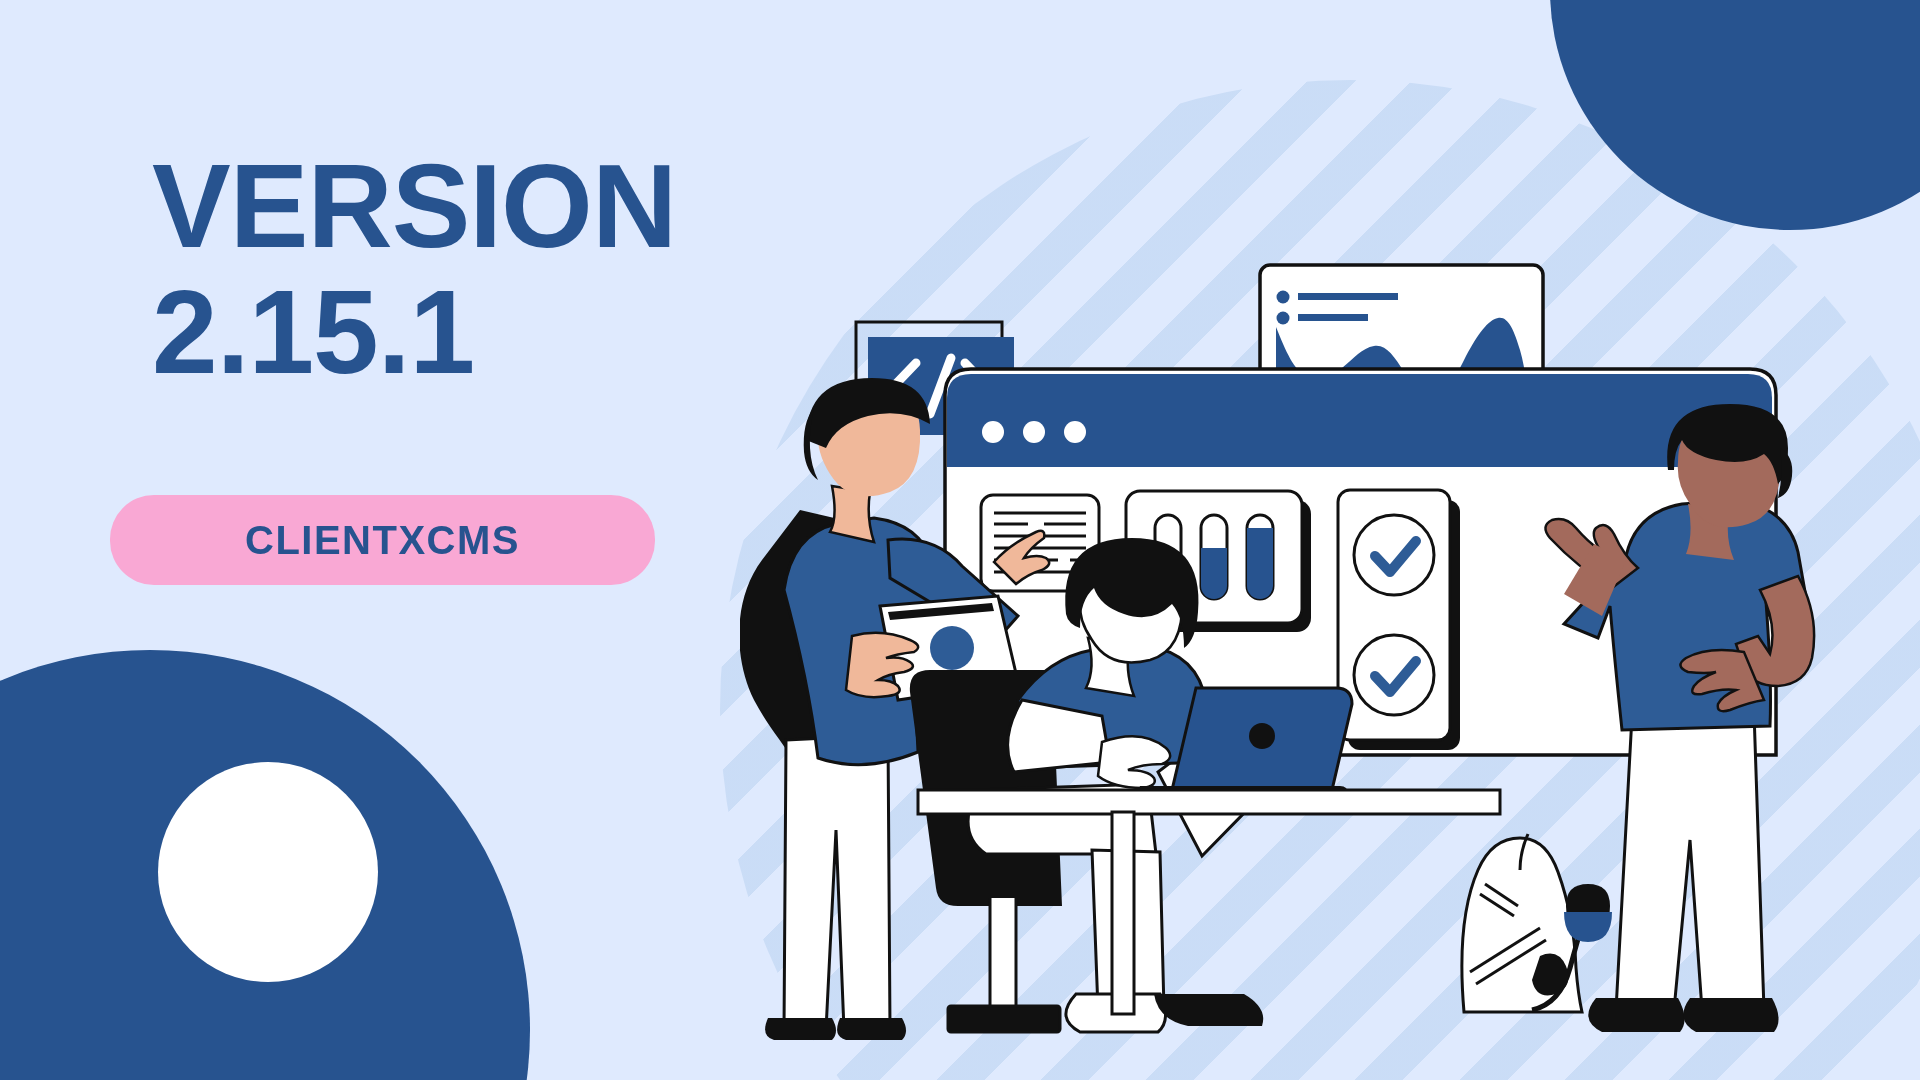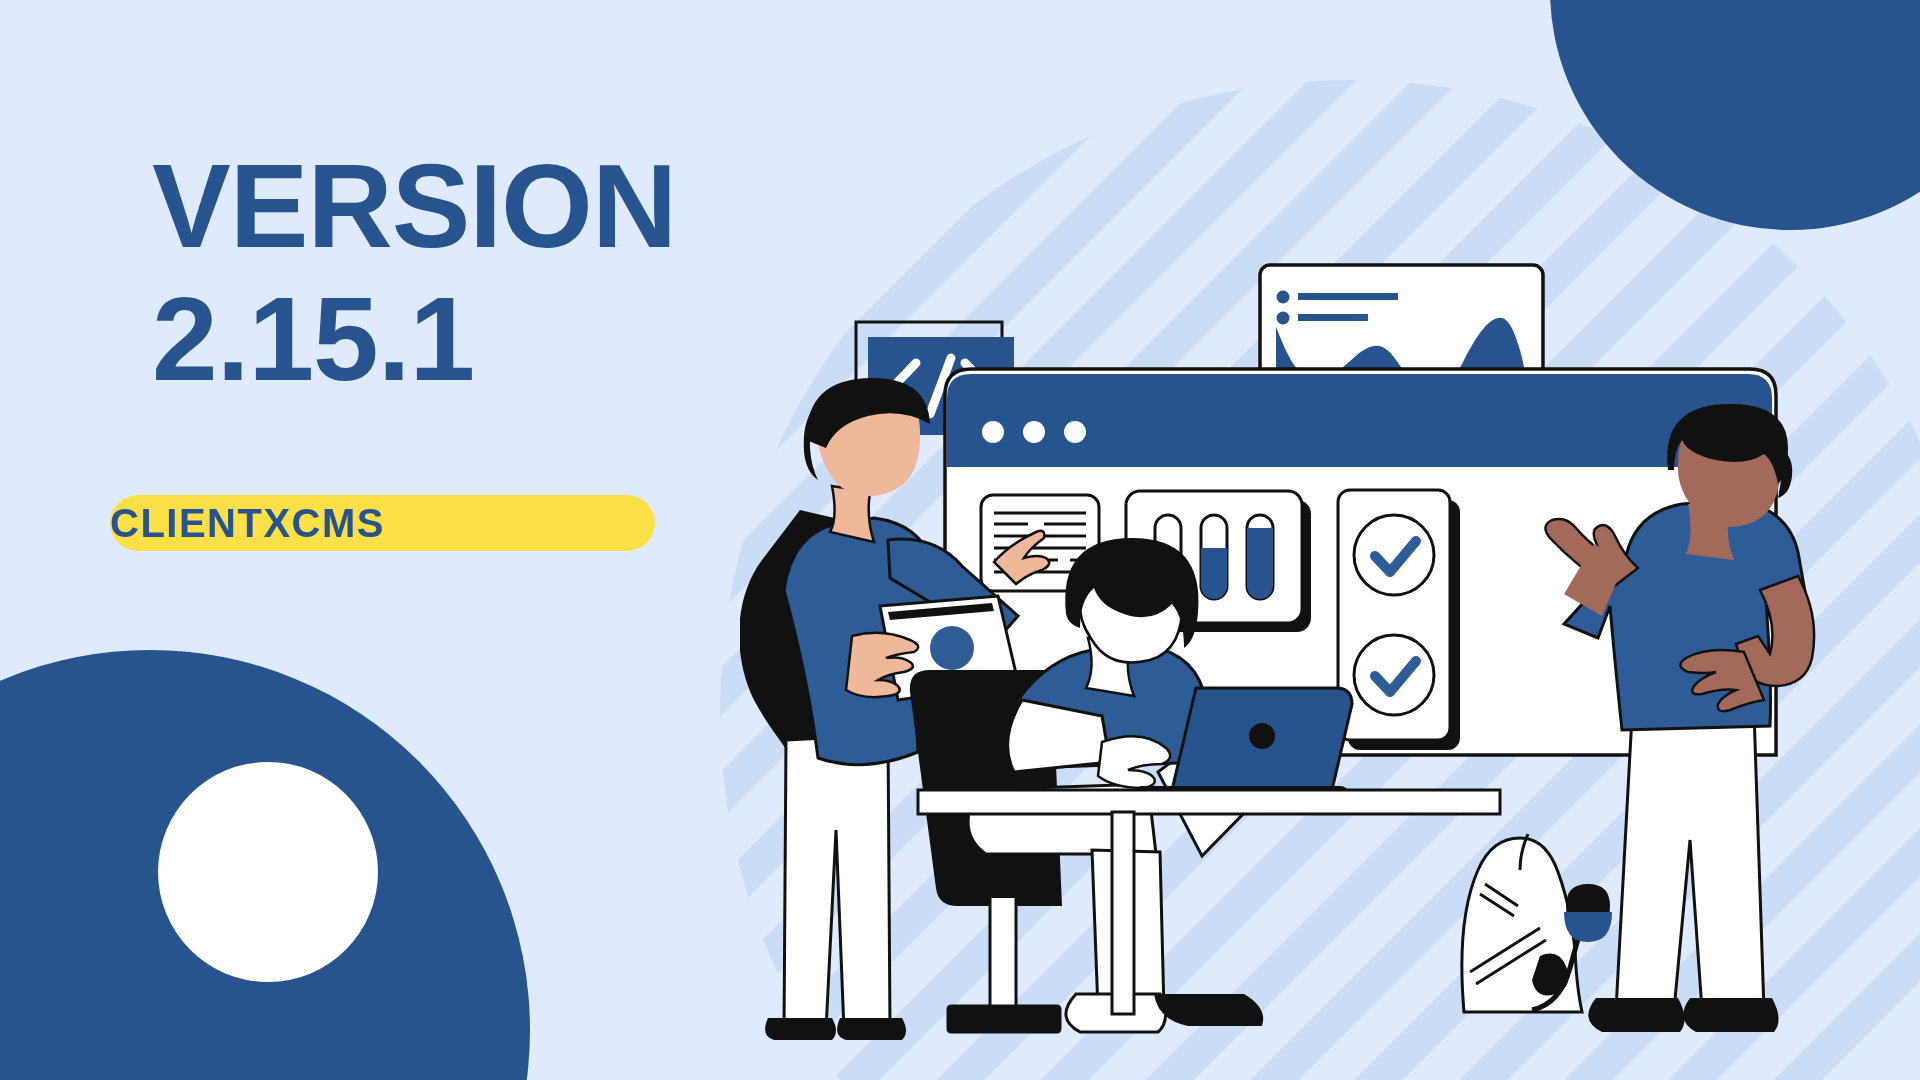--- a/index.html
+++ b/index.html
@@ -73,30 +73,31 @@
     line-height: .92;
     color: #27538f;
     white-space: nowrap;
   }
   #headline-version {
     font-size: 118px;
     font-weight: 700;
     letter-spacing: -1px;
     line-height: 1.02;
     color: #27538f;
-    margin-top: 18px;
+    margin-top: 11px;
   }
   #brand-pill {
     position: absolute;
     left: 110px; top: 495px;
-    width: 545px; height: 56px;
-    background: #fde047;
+    width: 545px; height: 90px;
+    background: #f9a8d4;
     border-radius: 44px;
     display: flex;
     align-items: center;
+    justify-content: center;
   }
   #brand-pill-label {
     font-size: 40px;
     font-weight: 700;
     letter-spacing: 1.5px;
     color: #27538f;
   }
 
   
   #illustration {

